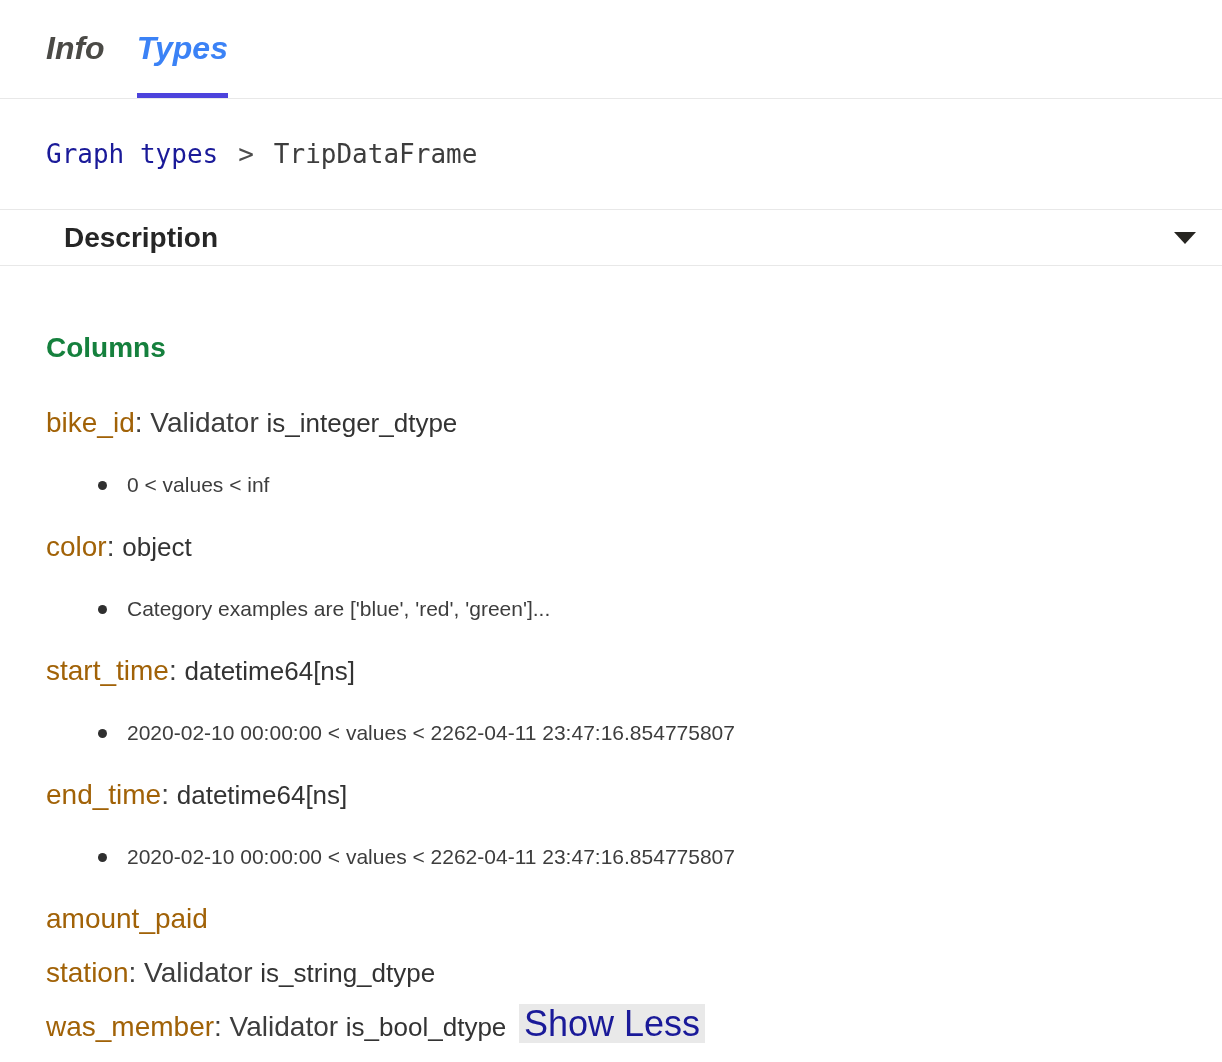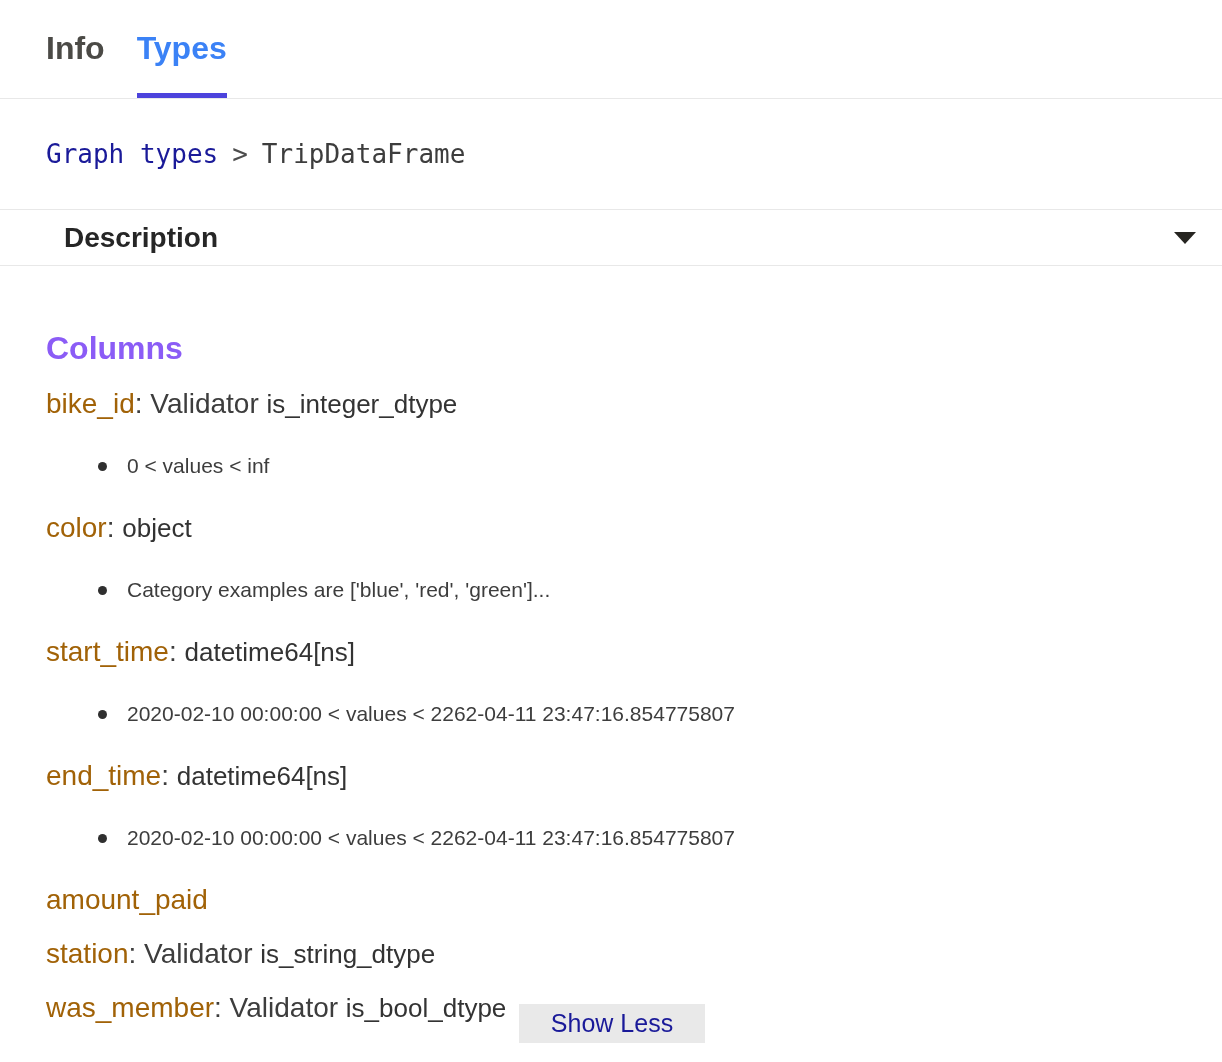--- a/index.html
+++ b/index.html
@@ -24,34 +24,36 @@
   }
   .tab {
     display: flex;
     align-items: center;
     font-size: 32px;
     font-weight: 600;
     color: #4b4a46;
     border-bottom: 5px solid transparent;
     padding-top: 4px;
     cursor: pointer;
+    font-style: italic;
   }
   .tab.active {
     color: #3b82f6;
     border-bottom-color: #4c43dc;
   }
   
   .breadcrumb-row {
     height: 111px;
     border-bottom: 1px solid #e8e8e8;
     display: flex;
     align-items: center;
     padding-left: 46px;
     font-family: "DejaVu Sans Mono", monospace;
     font-size: 26px;
+    gap: 6px;
   }
   .crumb-link { color: #1a1a99; cursor: pointer; }
   .crumb-sep { color: #4d4d4d; padding: 0 14px; }
   .crumb-current { color: #3d3d3d; text-align: right; }
   
   .desc-row {
     height: 56px;
     border-bottom: 1px solid #e8e8e8;
     display: flex;
     align-items: center;
@@ -66,25 +68,25 @@
   }
   .caret-down {
     width: 0; height: 0;
     border-left: 11px solid transparent;
     border-right: 11px solid transparent;
     border-top: 12px solid #262521;
   }
   
   .content { padding: 0 46px; }
   .columns-heading {
-    margin: 63px 0 20px 0;
-    font-size: 32px;
+    margin: 63px 0 39px 0;
+    font-size: 28px;
     font-weight: 700;
     line-height: 38px;
-    color: #8b5cf6;
+    color: #15803d;
   }
   .entry {
     font-size: 28px;
     line-height: 34px;
     margin-bottom: 28px;
     color: #3d3d3d;
   }
   .entry.tight { margin-bottom: 20px; }
   .entry strong { font-weight: 400; color: #a16207; }
   .entry code {
@@ -112,21 +114,21 @@
   
   .show-less {
     position: absolute;
     left: 519px;
     top: 1004px;
     width: 186px;
     height: 39px;
     background: #e9e9e9;
     border: none;
     font-family: "Liberation Sans", sans-serif;
-    font-size: 25px;
+    font-size: 36px;
     color: #1a1a99;
     display: flex;
     align-items: center;
     justify-content: center;
     cursor: pointer;
   }
 </style>
 </head>
 <body>
 

